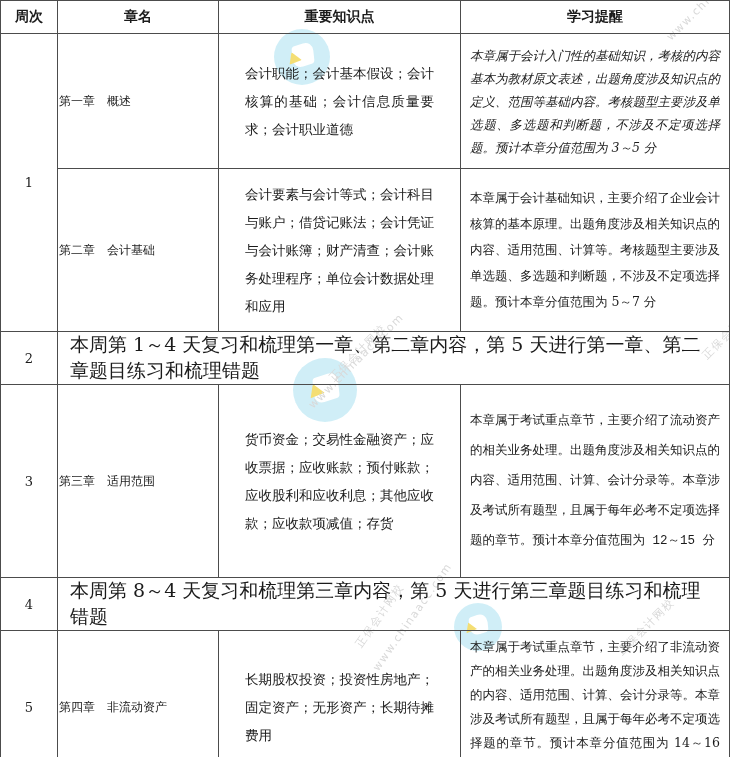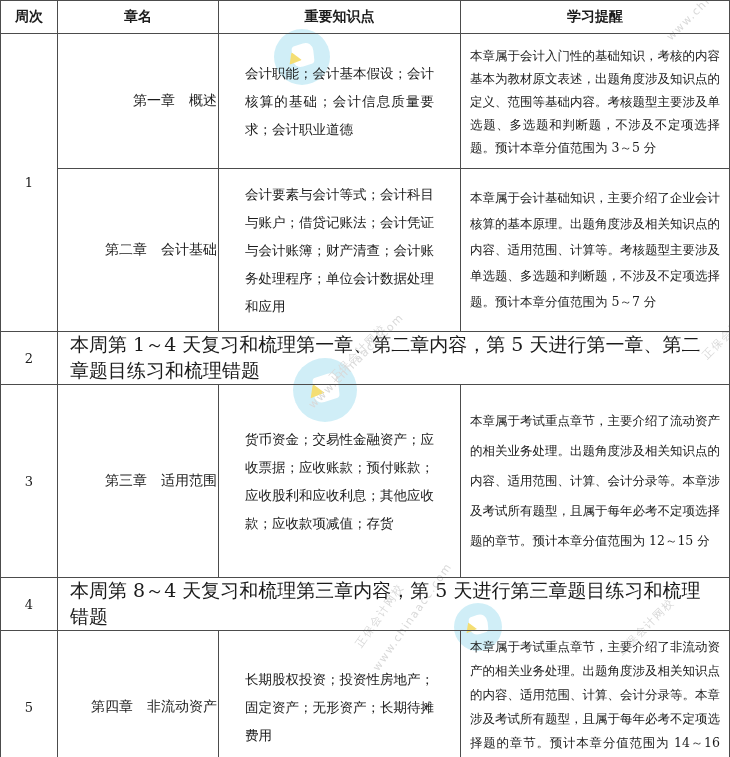--- a/index.html
+++ b/index.html
@@ -54,27 +54,27 @@
     border:1px solid #4c4c4c;
     vertical-align:middle;
     color:#1b1b1b;
     overflow:hidden;
   }
   .plan th {
     font-family:"DejaVu Sans","Liberation Sans",sans-serif;
     font-weight:bold; font-size:14px; text-align:center;
   }
   td.week    { text-align:center; font-size:13px; font-family:"DejaVu Serif","Liberation Serif",serif; }
-  td.chapter { text-align:right; font-size:14px; }
+  td.chapter { text-align:left; font-size:12px; }
   td.points  { text-align:justify; padding:6px 26px; font-size:13.5px; line-height:28px; }
   td.reminder{ text-align:justify; padding:4px 9px;  font-size:12.5px; }
   td.summary { text-align:left; padding:0 10px 0 12px; font-size:19px; }
-  .lh23 { line-height:23px; }
+  .lh23 { line-height:23px;font-style:italic; }
   .lh26 { line-height:26px;margin-top:20px; }
-  .lh30 { line-height:30px; }
+  .lh30 { line-height:30px;font-family:Liberation Mono, monospace; }
   .lh24 { line-height:24px; }
 </style>
 </head>
 <body>
 
 <div class="page">
 
   <div class="wm-layer">
     <div class="wm-logo wm-logo-a">
         <span class="g1"></span>

